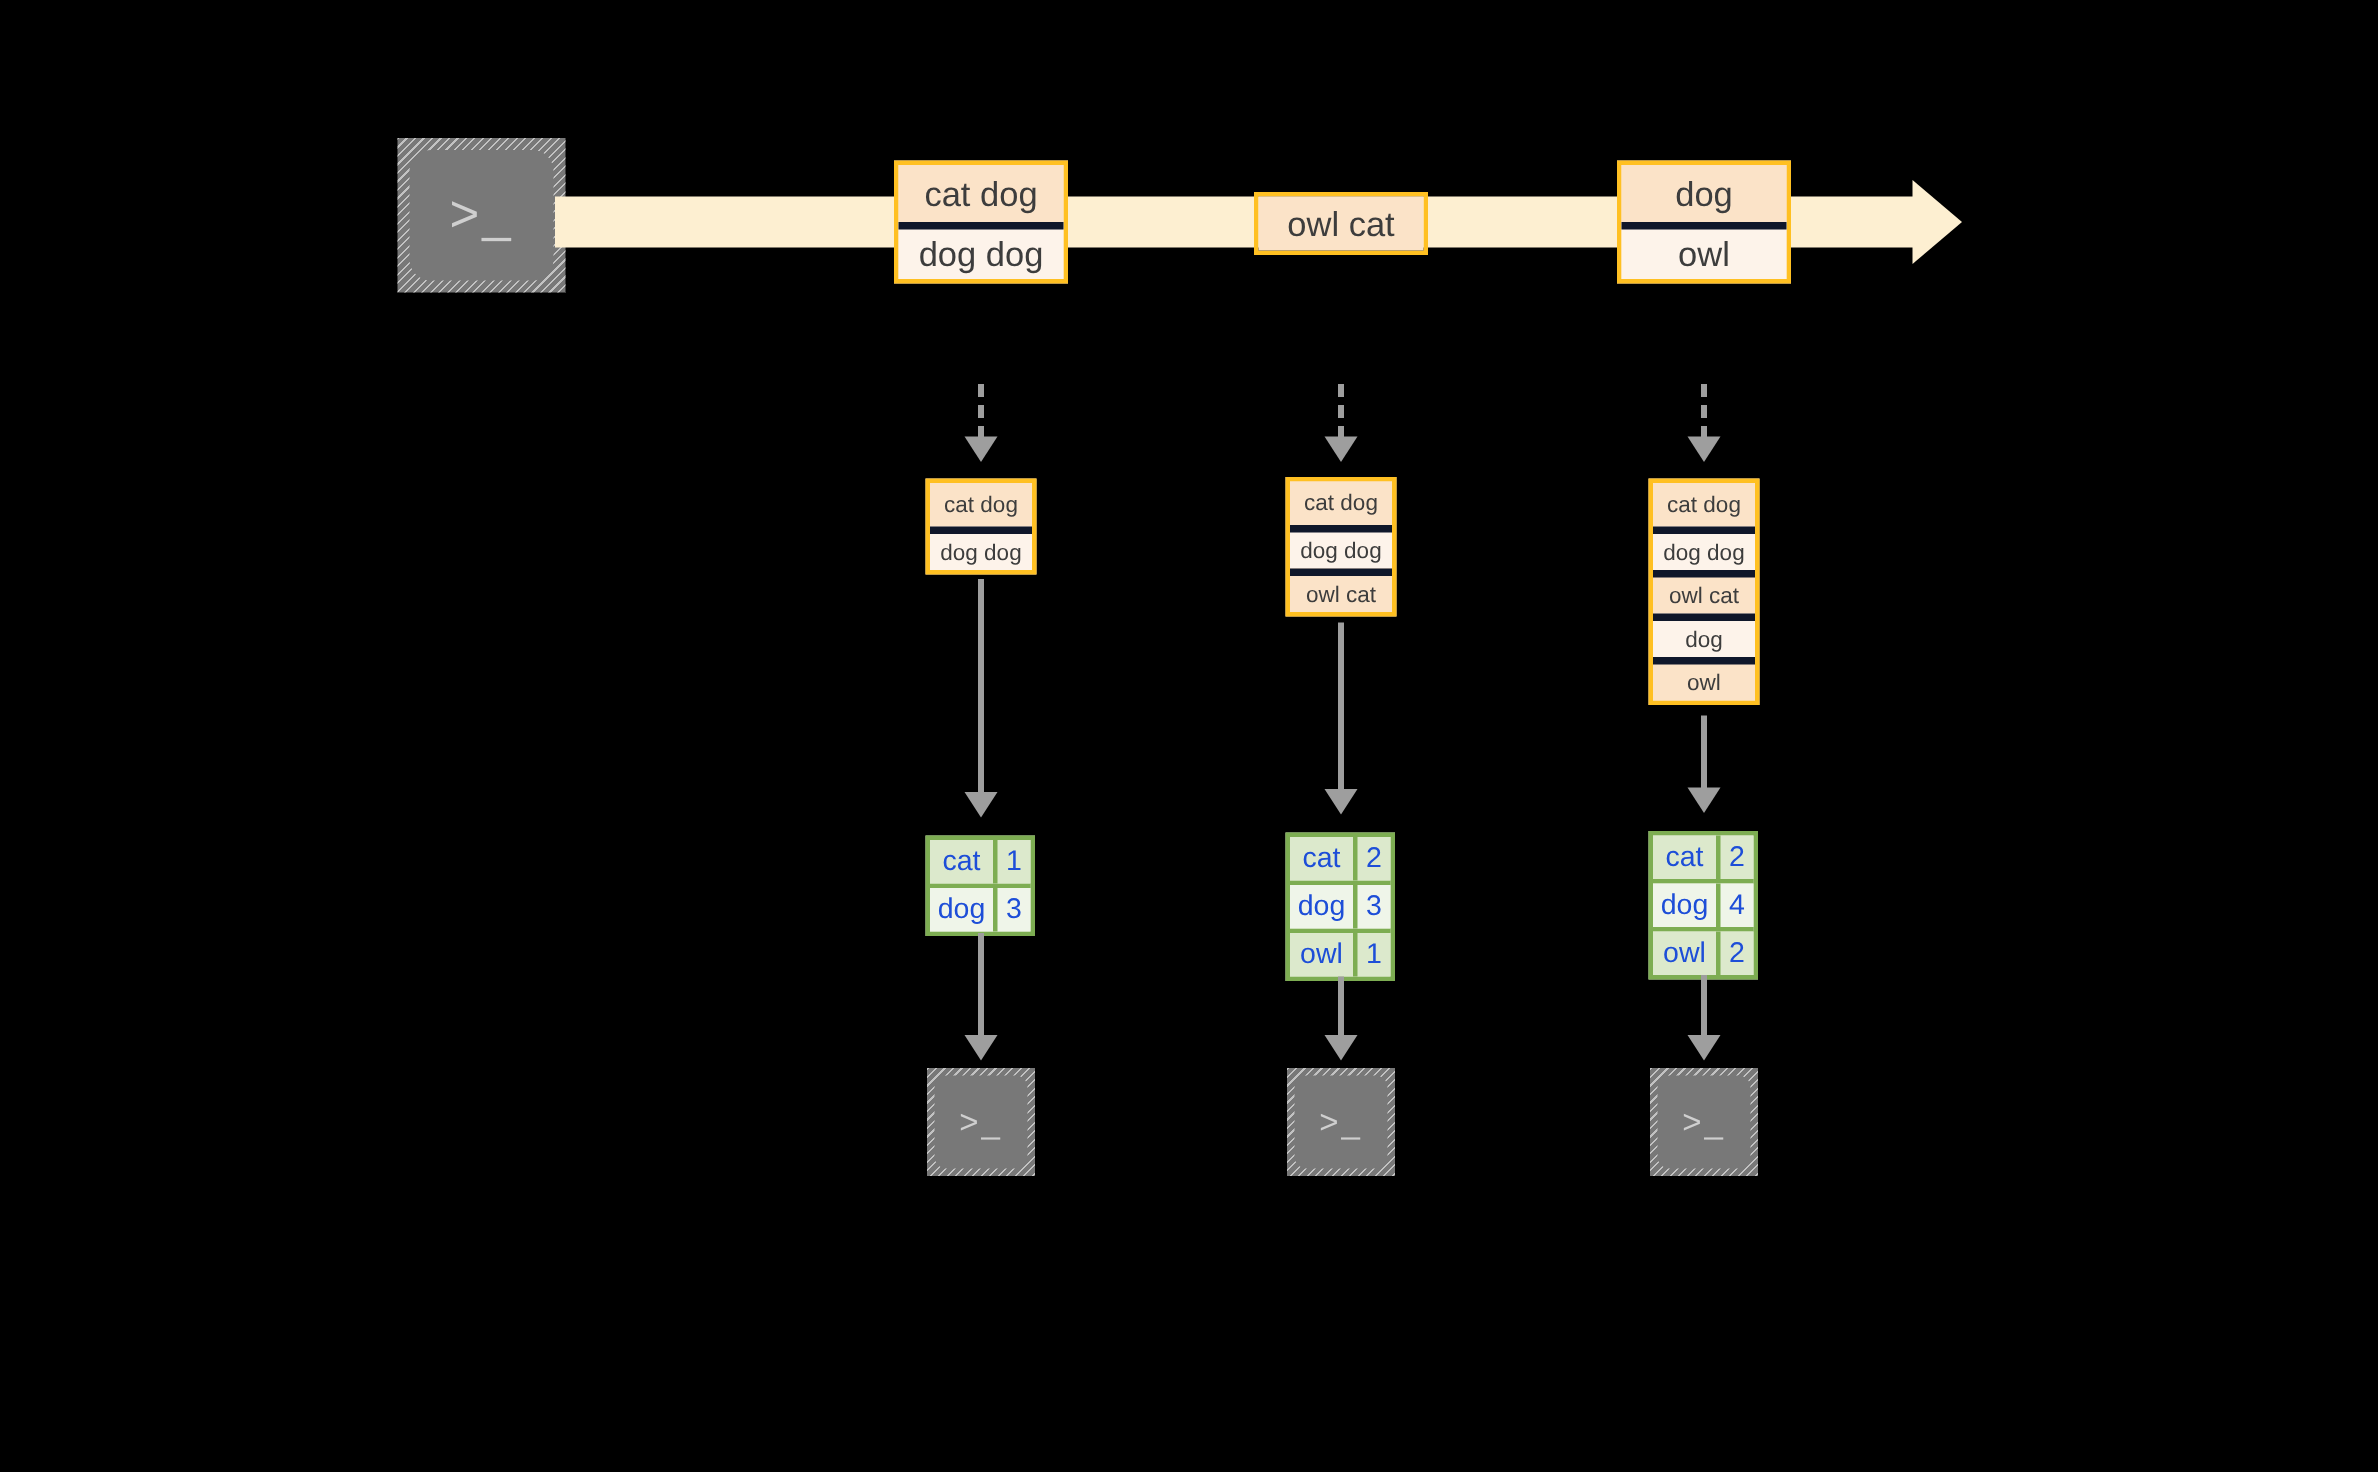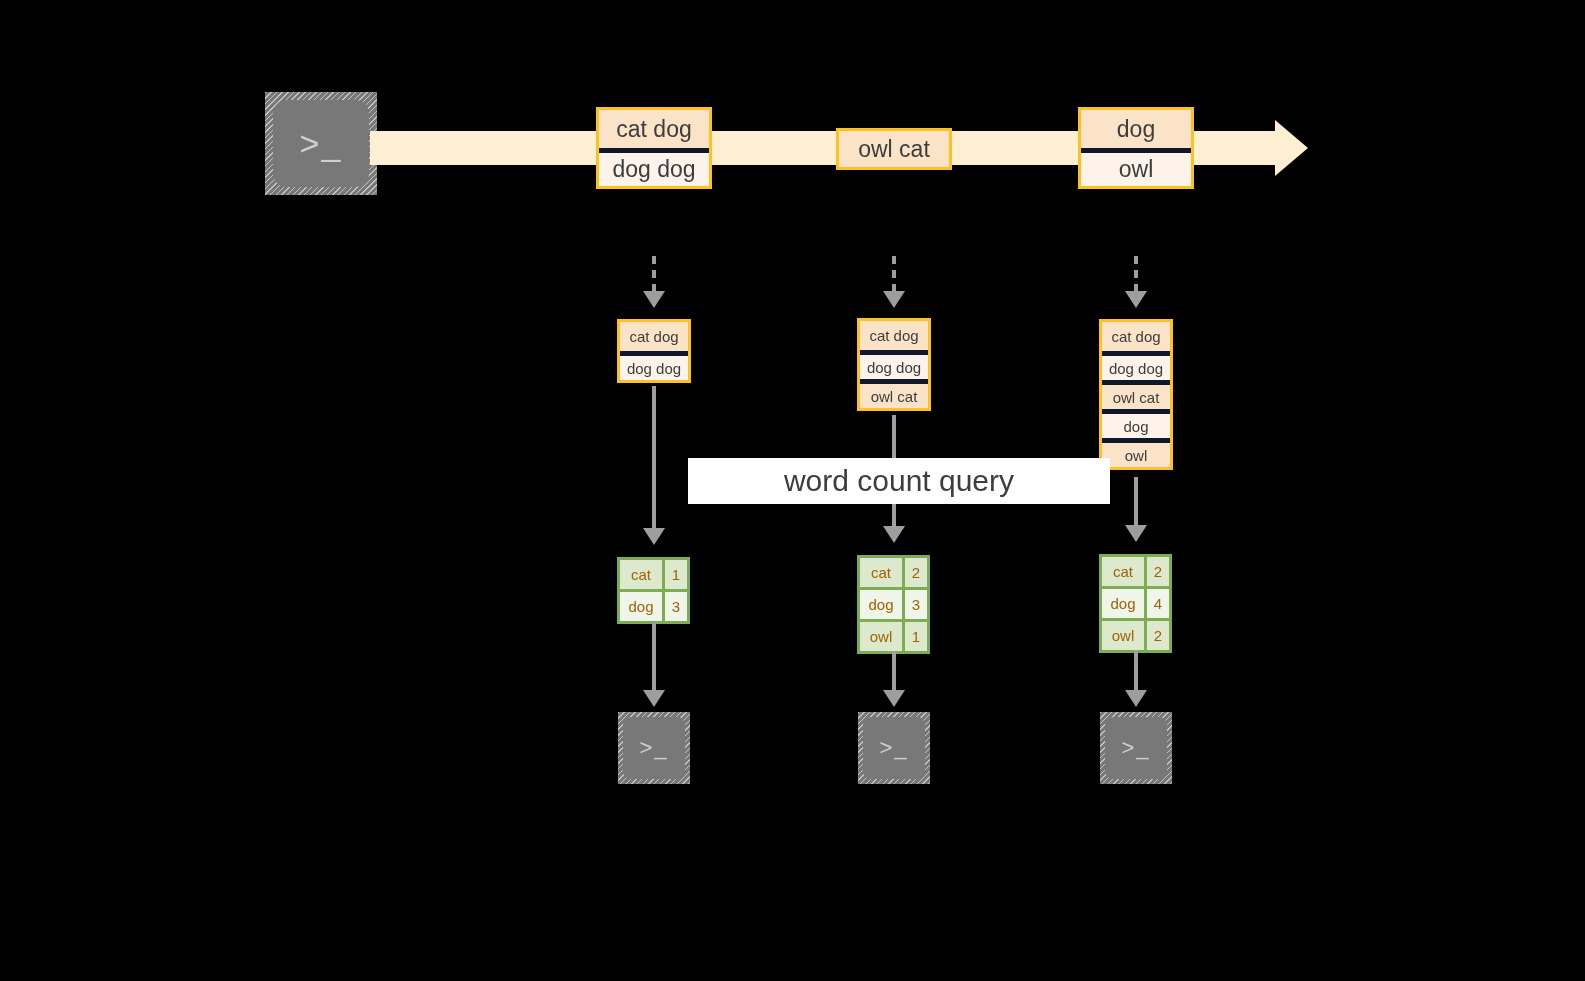--- a/index.html
+++ b/index.html
@@ -101,22 +101,22 @@
   .res-row {
     display: flex;
     height: 29px;
   }
   .res-row + .res-row { border-top: 3px solid #7DAD52; }
   .res-cell {
     box-sizing: border-box;
     display: flex;
     align-items: center;
     justify-content: center;
-    font-size: 15px;
-    color: #a16207;
+    font-size: 19px;
+    color: #1d4ed8;
     background: #DCE9CC;
   }
   .res-cell.alt { background: #EFF5E9; }
   .res-cell.word  { width: 42px; }
   .res-cell.count { width: 25px; border-left: 3px solid #7DAD52; }
 
   
   .conn {
     position: absolute;
     width: 4px;
@@ -270,15 +270,14 @@
   </div>
 
   <div class="conn" style="left:1134px; top:650px; height:45px;"></div>
   <div class="conn-head" style="left:1125px; top:690px;"></div>
 
   <div class="terminal small" style="left:1100px; top:712px; width:72px; height:72px;">
     <div class="inner"></div>
     <div class="prompt">&gt;_</div>
   </div>
 
-  <div class="banner" style="left:688px; top:458px; width:422px; height:46px;">word count query</div>
 
 </div>
 
 </body></html>

